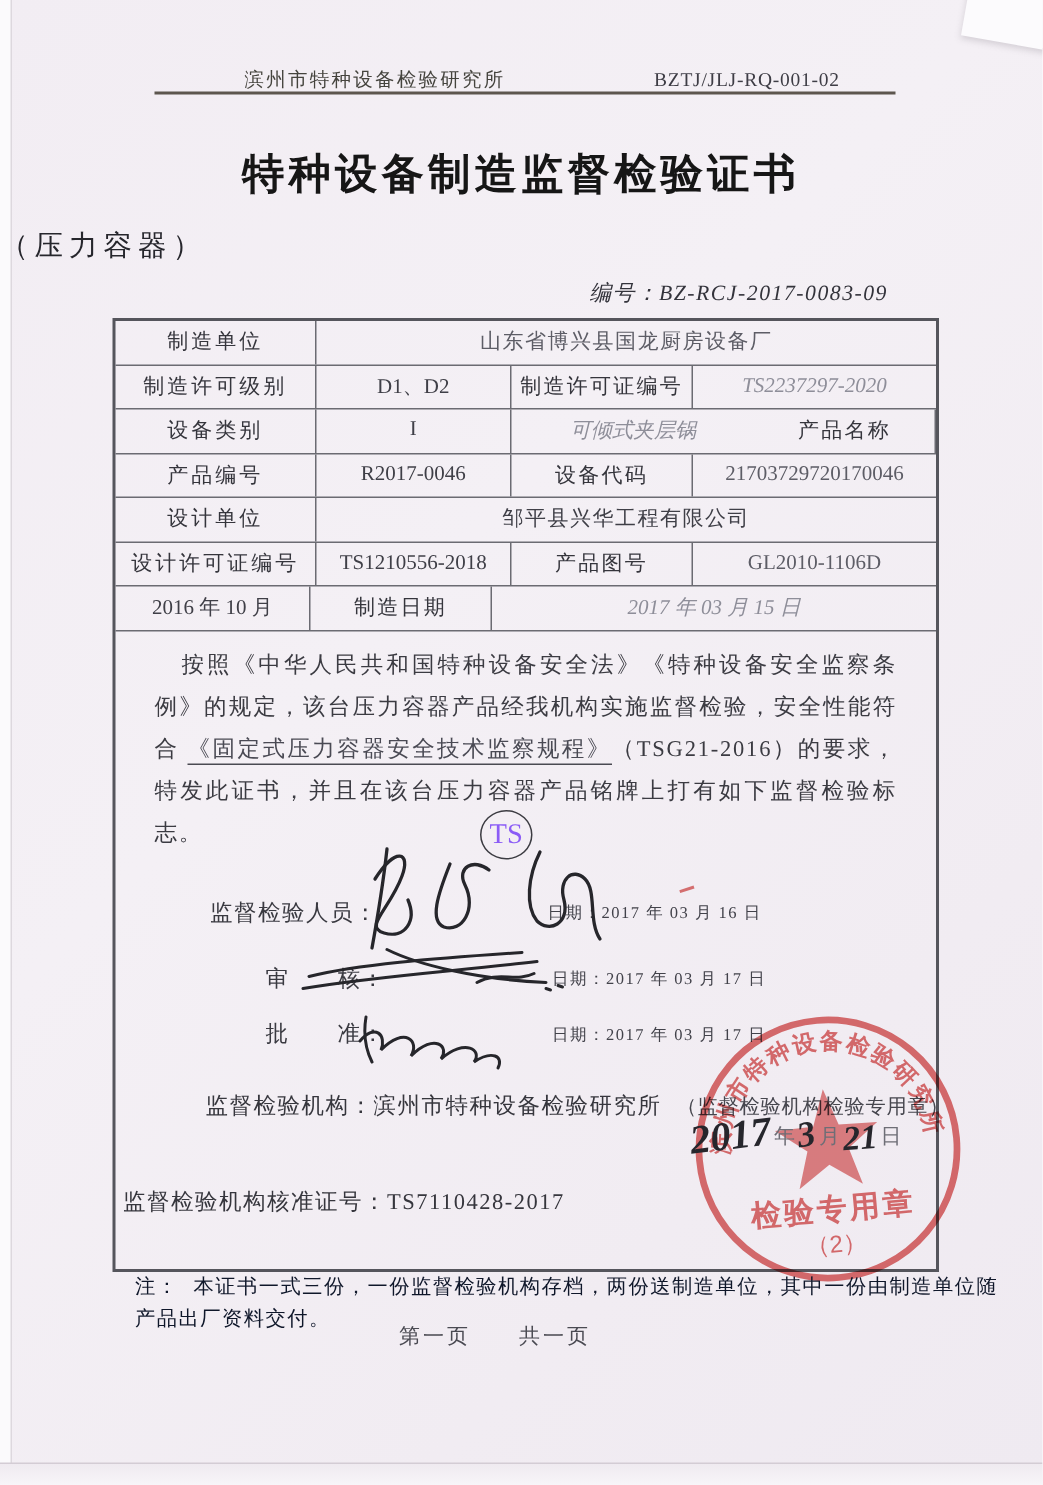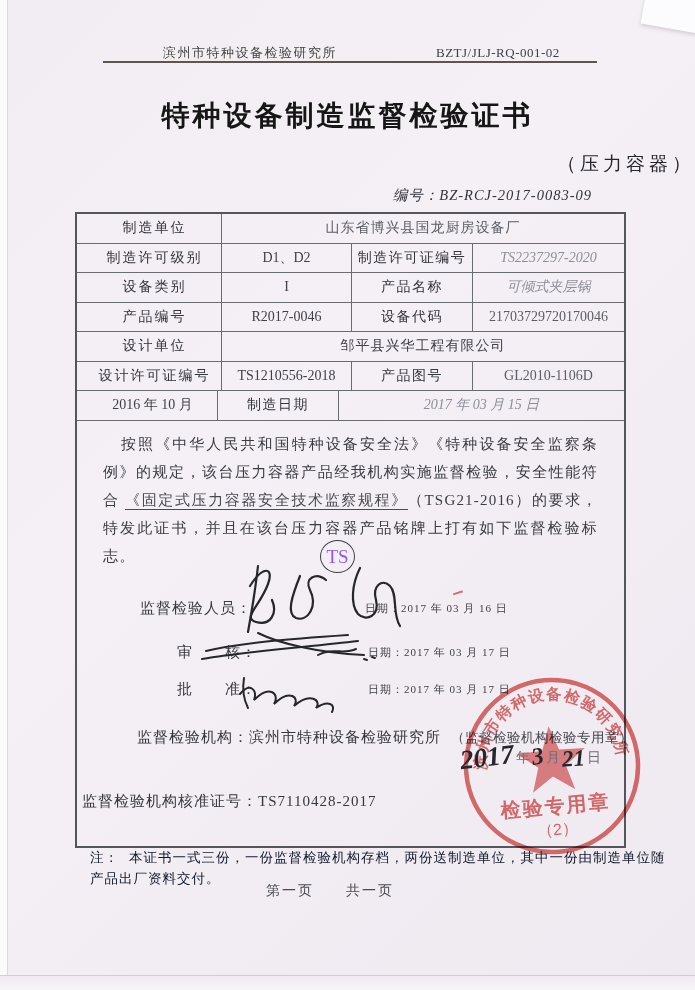--- a/index.html
+++ b/index.html
@@ -13,25 +13,25 @@
   
   .edge-left{left:0;top:0;width:7px;height:990px;background:#fbfafc;border-right:1px solid #ddd8de;}
   .corner-tr{right:-20px;top:-26px;width:70px;height:56px;background:#fcfbfd;transform:rotate(10deg);box-shadow:0 2px 4px rgba(120,110,125,.25);}
   .edge-bottom{left:0;top:975px;width:695px;height:15px;background:linear-gradient(#efeaf0,#f8f6f9);border-top:1px solid #d3ccd4;}
   
   .hd-org{left:163px;top:44px;font-size:13px;letter-spacing:1.5px;color:#45443e;}
   .hd-code{left:436px;top:45px;font-size:13px;letter-spacing:.5px;color:#3e3d45;}
   .hd-rule{left:103px;top:61px;width:494px;height:2px;background:#5d564e;}
   
   .title{left:0;top:97px;width:695px;text-align:center;font-family:"Liberation Sans","DejaVu Sans",sans-serif;font-weight:bold;font-size:28px;letter-spacing:3px;color:#161616;}
-  .subtitle{left:0;top:151px;width:695px;text-align:right;font-size:19px;letter-spacing:4px;color:#26262c;}
+  .subtitle{left:0;top:151px;width:695px;text-align:left;font-size:19px;letter-spacing:4px;color:#26262c;}
   .cert-no{right:103px;top:186px;font-size:14.5px;letter-spacing:1px;color:#33333b;font-style:italic;}
   
   .doc-box{left:75px;top:212px;width:547px;height:632px;border:2px solid #55555c;}
-  .tr{display:flex;height:29.5px;border-bottom:1px solid #6b6b72;box-sizing:border-box;padding-left:11px;}
+  .tr{display:flex;height:29.5px;border-bottom:1px solid #6b6b72;box-sizing:border-box;}
   .td{display:flex;align-items:center;justify-content:center;box-sizing:border-box;font-size:14px;overflow:hidden;white-space:nowrap;}
   .td.lab{width:134px;border-right:1px solid #6b6b72;color:#35353c;letter-spacing:2px;}
   .td.v1{width:130px;border-right:1px solid #6b6b72;}
   .td.lab2{width:121px;border-right:1px solid #6b6b72;color:#35353c;letter-spacing:1.5px;}
   .td.v2{flex:1;}
   .td.vfull{flex:1;letter-spacing:1px;}
   .v-dark{color:#3f3f47;}
   .v-med{color:#5d5d66;}
   .v-light{color:#8e8e99;font-style:italic;}
   
@@ -84,22 +84,22 @@
     </div>
     <div class="tr">
       <div class="td lab">制造许可级别</div>
       <div class="td v1 v-dark">D1、D2</div>
       <div class="td lab2">制造许可证编号</div>
       <div class="td v2 v-light">TS2237297-2020</div>
     </div>
     <div class="tr">
       <div class="td lab">设备类别</div>
       <div class="td v1 v-dark">I</div>
+      <div class="td v2 v-light">可倾式夹层锅</div>
       <div class="td lab2">产品名称</div>
-      <div class="td v2 v-light">可倾式夹层锅</div>
     </div>
     <div class="tr">
       <div class="td lab">产品编号</div>
       <div class="td v1 v-dark">R2017-0046</div>
       <div class="td lab2">设备代码</div>
       <div class="td v2 v-med">21703729720170046</div>
     </div>
     <div class="tr">
       <div class="td lab">设计单位</div>
       <div class="td vfull v-dark">邹平县兴华工程有限公司</div>

